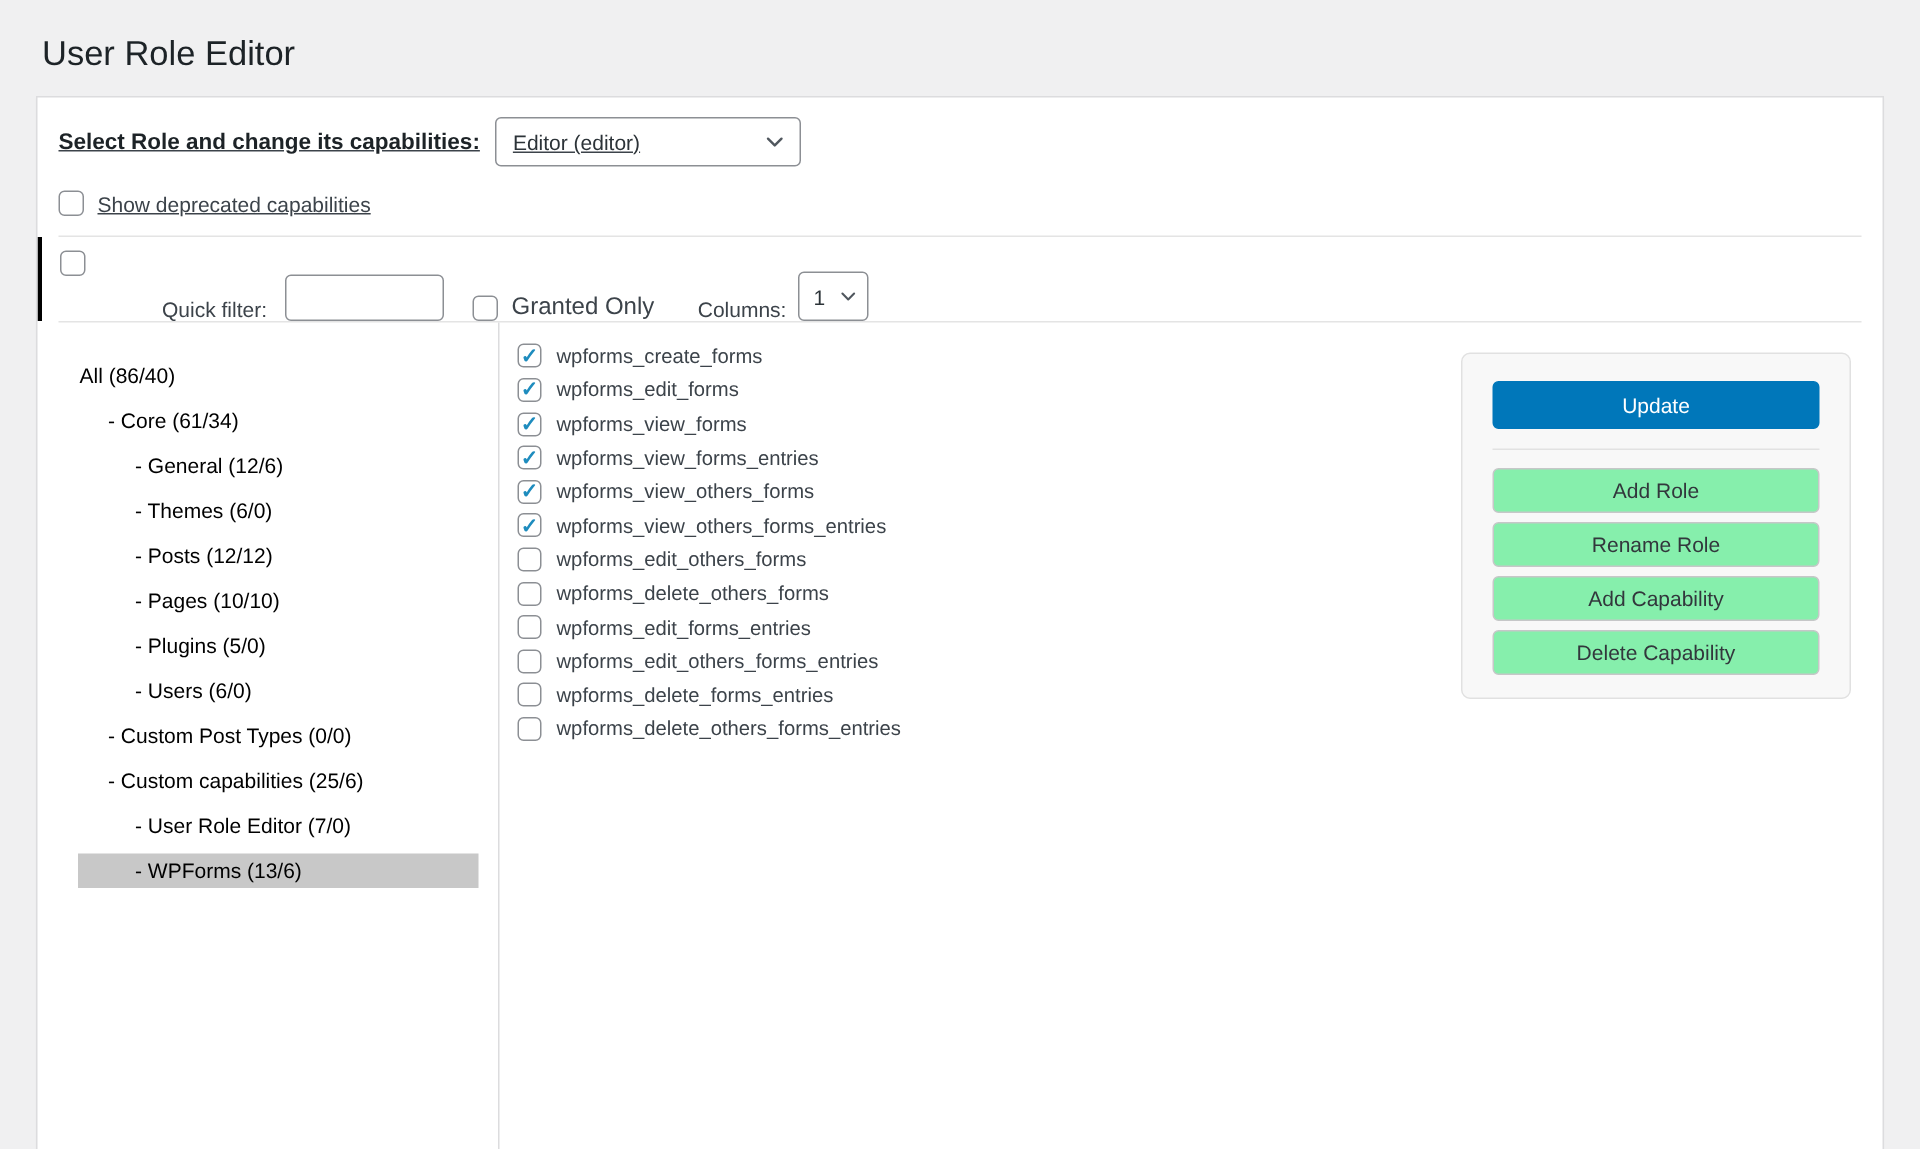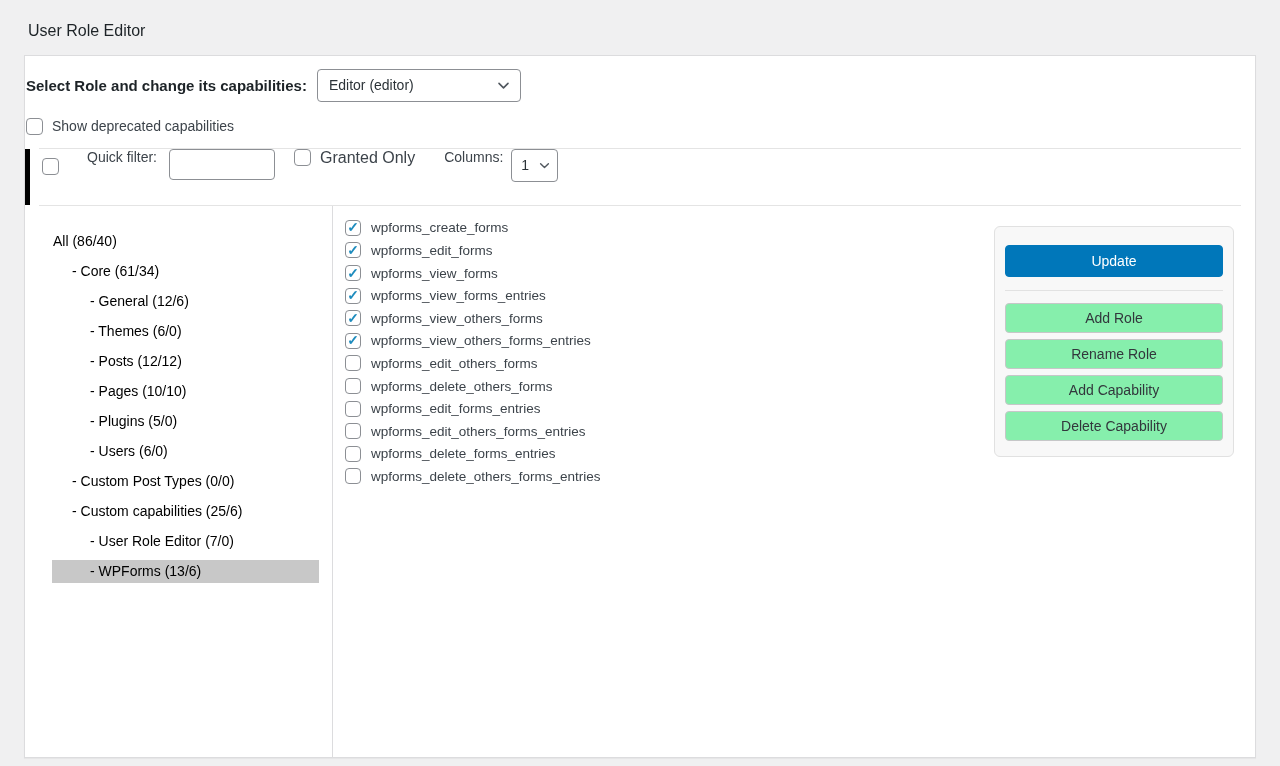--- a/index.html
+++ b/index.html
@@ -5,32 +5,32 @@
   * { box-sizing: border-box; }
   html, body { margin: 0; padding: 0; }
   body {
     width: 1280px; height: 766px; overflow: hidden;
     background: #f0f0f1;
     font-family: "Liberation Sans", sans-serif;
     color: #3c434a;
   }
   .page { padding: 20px 24px 0 24px; }
   .page-title {
-    font-size: 16px; font-weight: 400; color: #1d2327;
+    font-size: 23px; font-weight: 400; color: #1d2327;
     margin: 0 0 13px 4px; line-height: 1.35;
   }
   .main-box {
     width: 1232px; height: 703px;
     background: #fff; border: 1px solid #dcdcde;
     box-shadow: 0 1px 1px rgba(0,0,0,.04);
     overflow: hidden;
   }
 
   
-  .top-section { padding: 13px 14px 0 1px; height: 92px; }
+  .top-section { padding: 13px 14px 0 14px; height: 92px; text-decoration: underline; }
   .role-row { display: flex; align-items: center; }
   .role-label { font-size: 15px; font-weight: 700; color: #1d2327; margin-right: 10px; }
   .select-box {
     display: inline-flex; align-items: center; justify-content: space-between;
     height: 33px; background: #fff; border: 1px solid #8c8f94; border-radius: 4px;
     padding: 0 9px 0 11px; font-size: 14px; color: #2c3338; cursor: pointer;
   }
   .role-select { width: 204px; }
   .options-row { display: flex; align-items: center; margin-top: 16px; font-size: 14px; color: #3c434a; }
   .opt { display: flex; align-items: center; cursor: pointer; }
@@ -53,22 +53,22 @@
   .h-divider { border: 0; border-top: 1px solid #e4e4e4; margin: 0 14px; }
 
   
   .header-row { display: flex; height: 56px; }
   .header-left {
     width: 307px; flex: none; display: flex; align-items: center;
     padding-left: 16px; font-size: 14px; color: #1d2327;
   }
   .header-left b { font-weight: 700; }
   .header-right {
-    flex: 1; border-left: 5px solid #000000;
-    display: flex; align-items: flex-start; position: relative;
+    flex: 1; border-left: 3px solid #000000;
+    display: flex; align-items: flex-end; position: relative; padding-left: 23px;
   }
   .select-all-box { position: absolute; left: 12px; top: 9px; }
   .qf-label { margin-left: 57px; font-size: 14px; color: #3c434a; }
   .qf-input {
     margin-left: 12px; width: 106px; height: 31px;
     border: 1px solid #8c8f94; border-radius: 4px; background: #fff;
     font-family: "Liberation Sans", sans-serif; font-size: 14px; padding: 0 8px; color: #2c3338;
   }
   .granted-opt { margin-left: 19px; }
   .columns-label { margin-left: 29px; font-size: 14px; color: #3c434a; }
@@ -87,21 +87,21 @@
   .tree-row.indent-2 { padding-left: 38px; }
   .tree-row.selected { background: #c8c8c8; height: 23px; line-height: 23px; margin-top: 4px; margin-bottom: 3px; }
 
   .right-col { flex: 1; border-left: 1px solid #dcdcde; padding: 11px 0 0 12px; position: relative; }
   .cap-row { display: flex; align-items: center; height: 22.6px; cursor: pointer; }
   .cap-row .checkbox { width: 16px; height: 16px; }
   .cap-label { margin-left: 10px; font-size: 13.5px; color: #3c434a; }
 
   
   .actions-panel {
-    position: absolute; top: 20px; right: 21px; width: 240px; height: 231px;
+    position: absolute; top: 20px; right: 21px; width: 260px; height: 231px;
     background: #f8f8f8; border: 1px solid #e1e1e1; border-radius: 6px;
     padding: 18px 6px 0 6px;
   }
   .btn {
     display: block; width: 218px; margin: 0 auto;
     border-radius: 4px; font-family: "Liberation Sans", sans-serif;
     font-size: 14px; cursor: pointer; text-align: center;
   }
   .btn-primary {
     height: 32px; background: #0077ba; border: 1px solid #0077ba; color: #fff;

